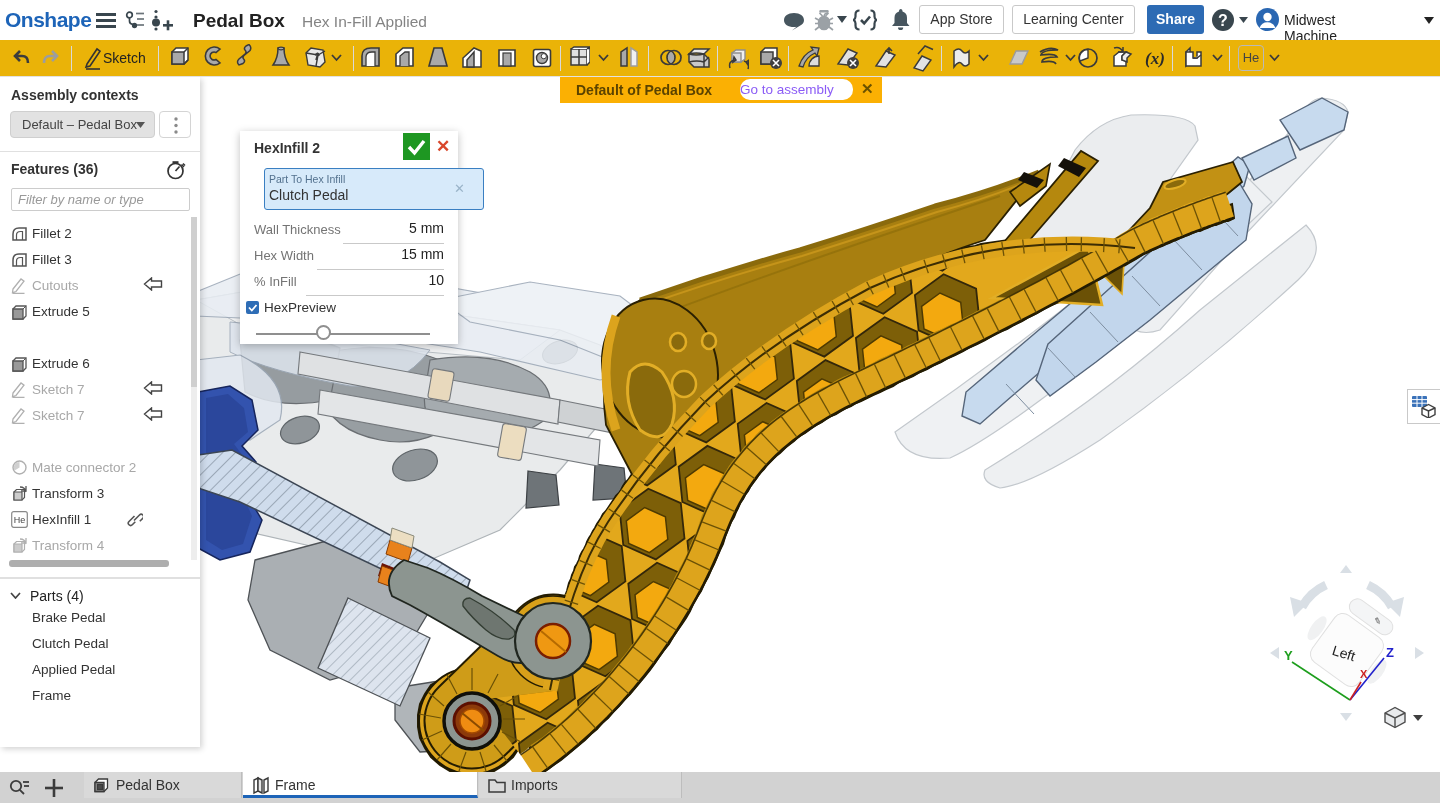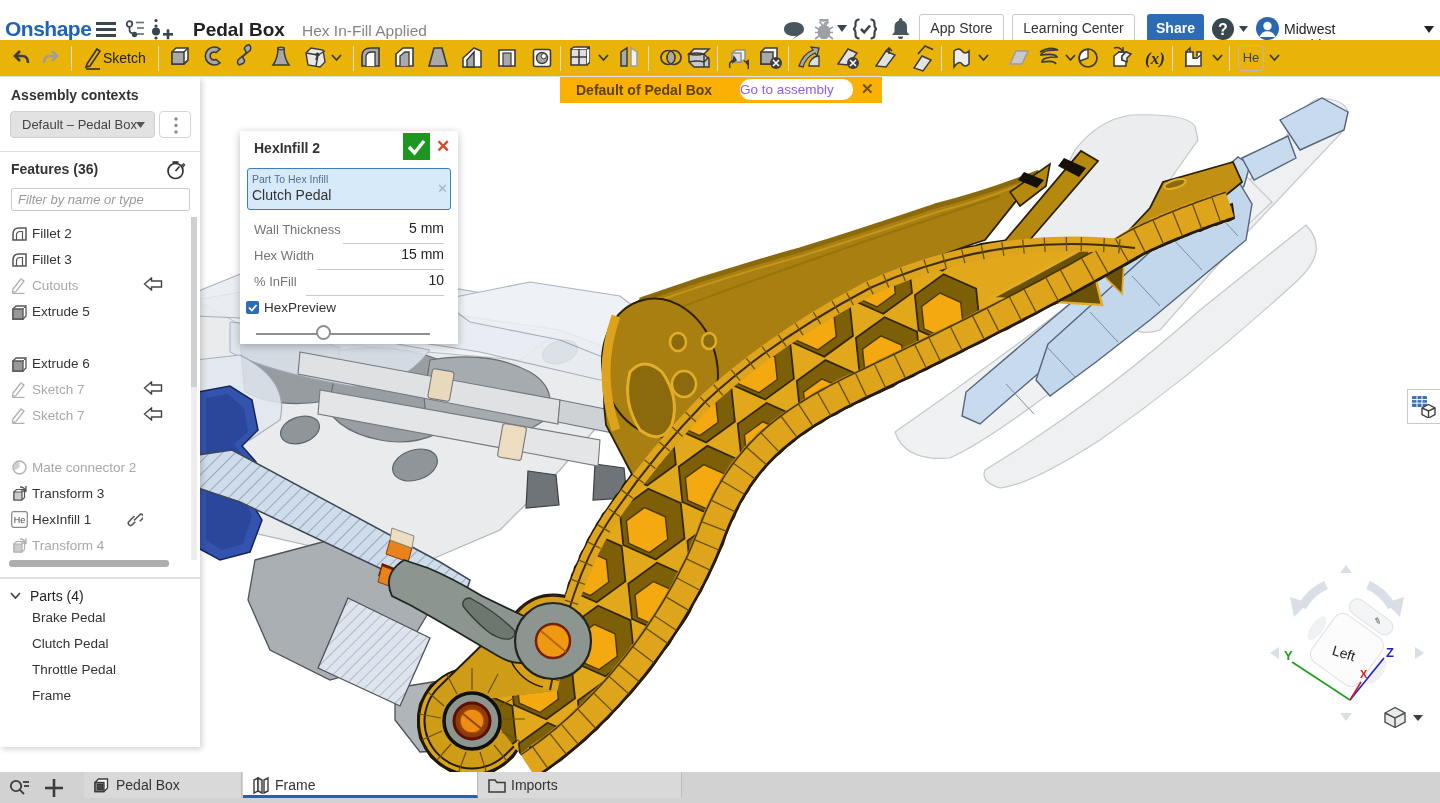--- a/index.html
+++ b/index.html
@@ -1,21 +1,21 @@
 <!DOCTYPE html>
 <html><head><meta charset="utf-8">
 <style>
 * { margin:0; padding:0; box-sizing:border-box; }
 html,body { width:1440px; height:803px; overflow:hidden;
   font-family:"Liberation Sans", sans-serif; background:#fff; }
 .abs { position:absolute; }
 #page { position:relative; width:1440px; height:803px; }
 
 
-#hdr { position:absolute; left:0; top:9px; width:1152px; height:40px; background:#fff; z-index:30; }
+#hdr { position:absolute; left:0; top:0; width:1152px; height:40px; background:#fff; z-index:30; }
 #logo { position:absolute; left:5px; top:8px; font-size:21px; font-weight:bold;
   color:#1d64b8; letter-spacing:-0.5px; }
 .hico { position:absolute; top:0; color:#39464e; }
 #doctitle { position:absolute; left:193px; top:10px; font-size:19px; font-weight:bold; color:#222; }
 #docsub { position:absolute; left:302px; top:13px; font-size:15.5px; color:#848484; }
 .hbtn { position:absolute; top:5px; height:29px; border:1px solid #c9c9c9; border-radius:3px;
   background:#fff; font-size:14px; color:#333; text-align:center; line-height:27px; }
 #share { position:absolute; left:1147px; top:5px; width:57px; height:29px; background:#2d6bb4;
   border-radius:3px; color:#fff; font-size:14px; font-weight:bold; text-align:center; line-height:29px; }
 #uname { position:absolute; left:1284px; top:12px; font-size:14px; color:#222; }
@@ -69,21 +69,21 @@
 #goassy { position:absolute; left:180px; top:3px; width:113px; height:21px; background:#fff;
   font-size:13.5px; color:#8b5cf6; text-align:left; line-height:21px;border-radius:10px; }
 #banx { position:absolute; left:301px; top:4px; font-size:15px; font-weight:bold; color:#6b5200; }
 
 
 #dlg { position:absolute; left:240px; top:131px; width:218px; height:213px; background:#fff;
   box-shadow:0 2px 8px rgba(0,0,0,0.25); z-index:26; }
 #dlg-title { position:absolute; left:14px; top:9px; font-size:14px; font-weight:bold; color:#333; }
 #dlg-ok { position:absolute; left:163px; top:2px; width:27px; height:27px; background:#1e9722; }
 #dlg-x  { position:absolute; left:196px; top:5px; font-size:17px; font-weight:bold; color:#d9472b; }
-#dlg-field { position:absolute; left:7px; top:37px; width:204px; height:42px; background:#d7eafa;
+#dlg-field { position:absolute; left:24px; top:37px; width:220px; height:42px; background:#d7eafa;
   border:1.5px solid #3a7fc2; border-radius:3px; }
 #dlg-field .lab { position:absolute; left:4px; top:4px; font-size:10.5px; color:#53718e; }
 #dlg-field .val { position:absolute; left:4px; top:18px; font-size:14px; color:#333; }
 #dlg-field .x { position:absolute; left:189px; top:12px; font-size:13px; color:#9ab4c9; }
 .drow { position:absolute; left:14px; width:190px; height:26px; font-size:13px; color:#747474; }
 .drow .lab { position:absolute; left:0; top:4px; }
 .drow .val { position:absolute; right:0px; top:2px; font-size:14px; color:#222; text-align:right; }
 .drow .ul { position:absolute; right:0; bottom:0px; height:1px; background:#c9c9c9; }
 #hexprev { position:absolute; left:6px; top:170px; width:13px; height:13px; background:#2e6db6;
   border-radius:2px; color:#fff; font-size:11px; line-height:13px; text-align:center; font-weight:bold;}
@@ -941,21 +941,21 @@
         <span class="txt">Transform 4</span>
       </div>
   <div id="hscroll"></div>
   <div id="parts-hr"></div>
   <svg style="position:absolute;left:10px;top:514px" width="11" height="8">
         <path d="M1 2 l4.5 5 L10 2" stroke="#444" stroke-width="1.7" fill="none"></path>
       </svg>
   <div id="parts-title">Parts (4)</div>
   <div class="prow" style="top:533px">Brake Pedal</div>
   <div class="prow" style="top:559px">Clutch Pedal</div>
-  <div class="prow" style="top:585px">Throttle Pedal</div>
+  <div class="prow" style="top:585px">Applied Pedal</div>
   <div class="prow" style="top:611px">Frame</div>
 </div>
 
 <div id="btabs">
   <svg style="position:absolute;left:9px;top:7px" width="22" height="18">
         <g fill="none" stroke="#3c3c3c" stroke-width="1.8">
           <circle cx="7" cy="7" r="5.2"></circle>
           <line x1="10.8" y1="10.8" x2="15" y2="15"></line>
           <line x1="14" y1="3" x2="20" y2="3"></line>
           <line x1="15" y1="7" x2="20" y2="7"></line>

